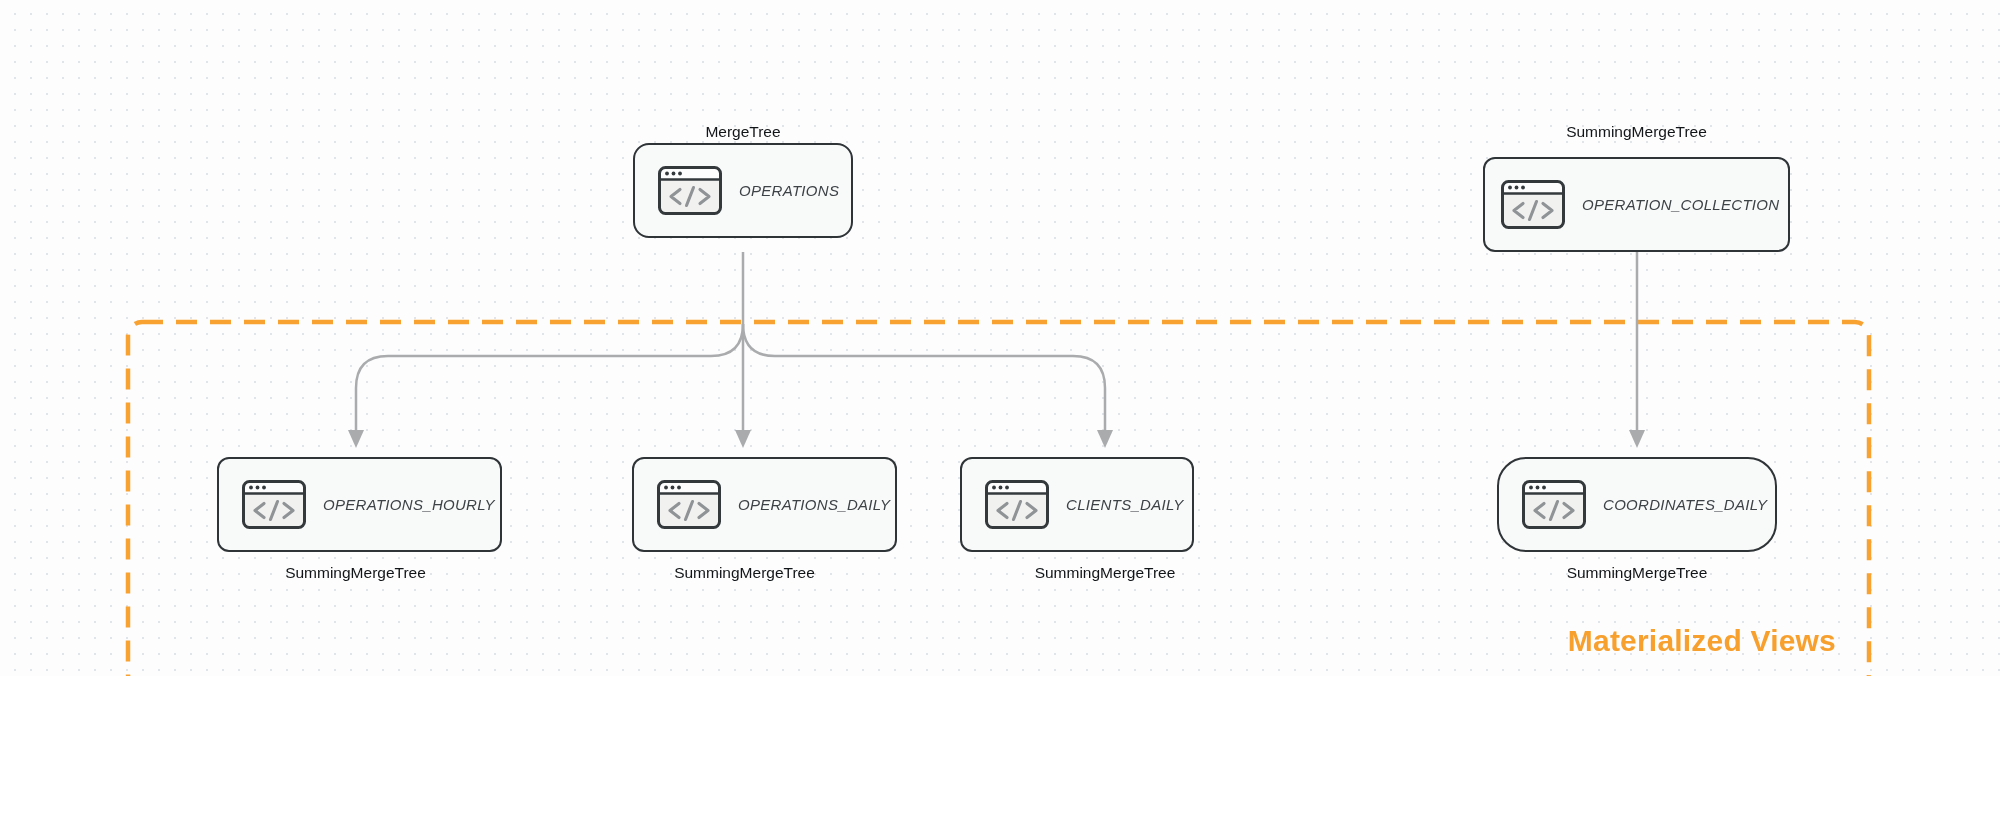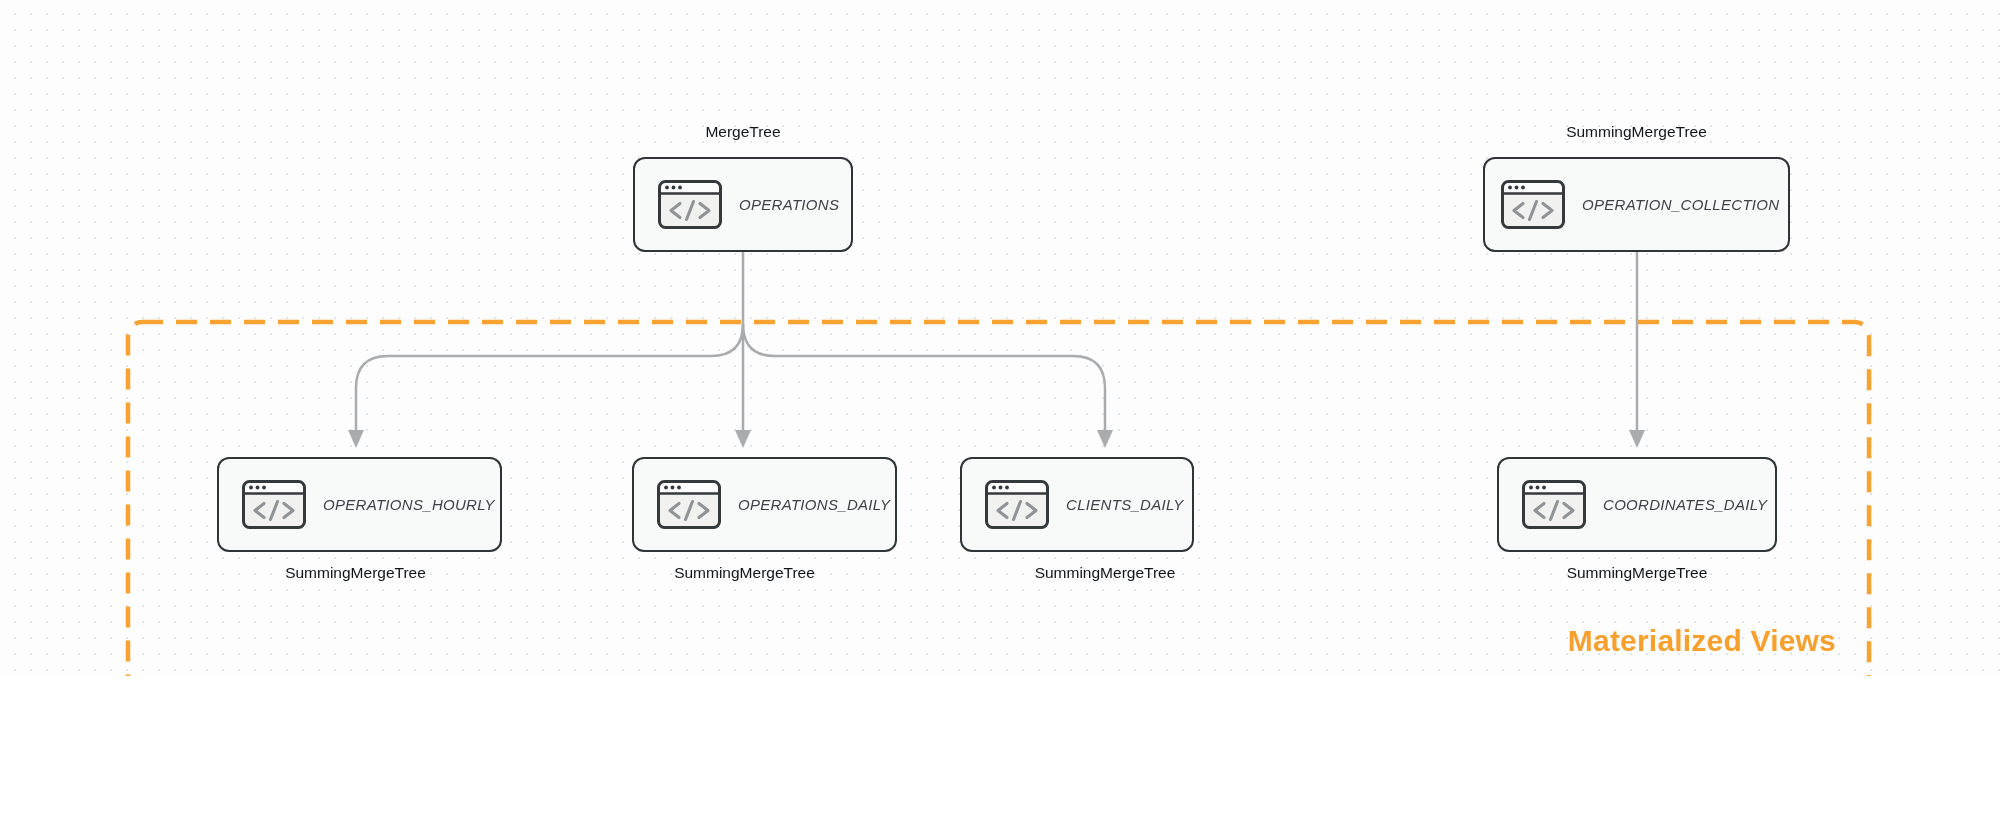--- a/index.html
+++ b/index.html
@@ -83,21 +83,21 @@
     <polygon points="348,430 364,430 356,448" fill="#a9abac"></polygon>
 
     <path d="M743 324 Q743 356 775 356 L1073 356 Q1105 356 1105 388 L1105 431" fill="none" stroke="#a9abac" stroke-width="2.5"></path>
     <polygon points="1097,430 1113,430 1105,448" fill="#a9abac"></polygon>
 
     <path d="M1637 252 L1637 431" fill="none" stroke="#a9abac" stroke-width="2.5"></path>
     <polygon points="1629,430 1645,430 1637,448" fill="#a9abac"></polygon>
   </svg>
 
   <div class="engine-label" style="left:633px; top:123px; width:220px;">MergeTree</div>
-  <div class="node" style="left:633px; top:157px; width:220px;">
+  <div class="node" style="left:633px; top:143px; width:220px;border-radius:16px;">
     <svg class="node-icon" viewBox="0 0 64 49">
       <rect x="1.5" y="1.5" width="61" height="46" rx="6" fill="#f1f1f0"></rect>
       <path d="M7.5 1.5 h49 a6 6 0 0 1 6 6 v6 h-61 v-6 a6 6 0 0 1 6 -6 Z" fill="#fdfdfd"></path>
       <rect x="1.5" y="1.5" width="61" height="46" rx="6" fill="none" stroke="#34393c" stroke-width="3"></rect>
       <line x1="1.5" y1="13.5" x2="62.5" y2="13.5" stroke="#34393c" stroke-width="2.6"></line>
       <circle cx="9" cy="7.5" r="1.9" fill="#34393c"></circle>
         <circle cx="15.5" cy="7.5" r="1.9" fill="#34393c"></circle>
         <circle cx="22" cy="7.5" r="1.9" fill="#34393c"></circle>
       <path d="M22 23.5 L13 30.5 L22 37.5 M42 23.5 L51 30.5 L42 37.5 M35.5 21.5 L28.5 39.5" fill="none" stroke="#8f9396" stroke-width="3.1" stroke-linecap="round" stroke-linejoin="round"></path>
     </svg>
@@ -157,21 +157,21 @@
       <line x1="1.5" y1="13.5" x2="62.5" y2="13.5" stroke="#34393c" stroke-width="2.6"></line>
       <circle cx="9" cy="7.5" r="1.9" fill="#34393c"></circle>
         <circle cx="15.5" cy="7.5" r="1.9" fill="#34393c"></circle>
         <circle cx="22" cy="7.5" r="1.9" fill="#34393c"></circle>
       <path d="M22 23.5 L13 30.5 L22 37.5 M42 23.5 L51 30.5 L42 37.5 M35.5 21.5 L28.5 39.5" fill="none" stroke="#8f9396" stroke-width="3.1" stroke-linecap="round" stroke-linejoin="round"></path>
     </svg>
     <span class="table-name">CLIENTS_DAILY</span>
   </div>
   <div class="engine-label" style="left:988px; top:564px; width:234px;">SummingMergeTree</div>
 
-  <div class="node" style="left:1497px; top:457px; width:280px;">
+  <div class="node" style="left:1497px; top:457px; width:280px;border-radius:29px;">
     <svg class="node-icon" viewBox="0 0 64 49">
       <rect x="1.5" y="1.5" width="61" height="46" rx="6" fill="#f1f1f0"></rect>
       <path d="M7.5 1.5 h49 a6 6 0 0 1 6 6 v6 h-61 v-6 a6 6 0 0 1 6 -6 Z" fill="#fdfdfd"></path>
       <rect x="1.5" y="1.5" width="61" height="46" rx="6" fill="none" stroke="#34393c" stroke-width="3"></rect>
       <line x1="1.5" y1="13.5" x2="62.5" y2="13.5" stroke="#34393c" stroke-width="2.6"></line>
       <circle cx="9" cy="7.5" r="1.9" fill="#34393c"></circle>
         <circle cx="15.5" cy="7.5" r="1.9" fill="#34393c"></circle>
         <circle cx="22" cy="7.5" r="1.9" fill="#34393c"></circle>
       <path d="M22 23.5 L13 30.5 L22 37.5 M42 23.5 L51 30.5 L42 37.5 M35.5 21.5 L28.5 39.5" fill="none" stroke="#8f9396" stroke-width="3.1" stroke-linecap="round" stroke-linejoin="round"></path>
     </svg>

